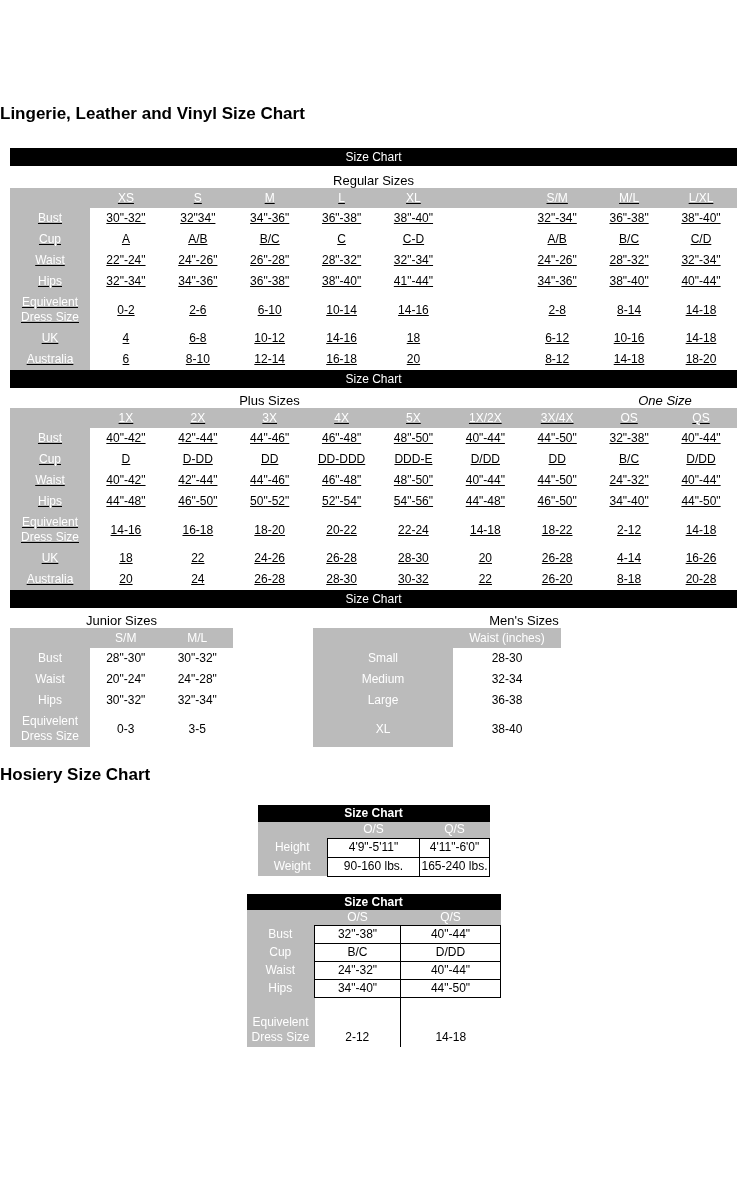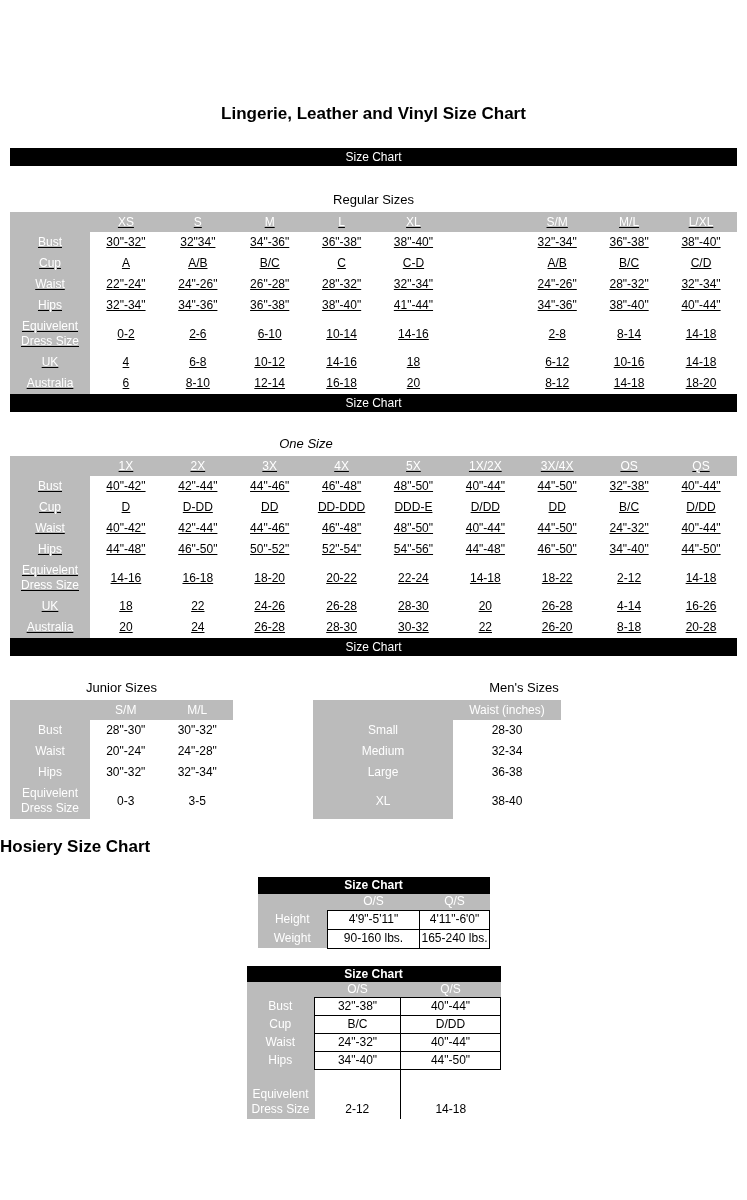--- a/index.html
+++ b/index.html
@@ -1,22 +1,22 @@
 <!DOCTYPE html>
 <html><head>
 <meta charset="utf-8">
 <style>
   html,body{margin:0;padding:0;background:#fff;}
   body{width:747px;height:1200px;font-family:"Liberation Sans",sans-serif;color:#000;overflow:hidden;}
   .page{padding-top:104px;}
-  .main-title{font-size:17px;font-weight:bold;text-align:center;height:20px;line-height:20px;margin:0 0 24px 0;}
+  .main-title{font-size:17px;font-weight:bold;height:20px;line-height:20px;margin:0 0 24px 0;}
   .sub-title{font-size:17px;font-weight:bold;text-align:left;height:20px;line-height:20px;}
   .banner{margin:0 10px;height:18px;line-height:18px;background:#000;color:#fff;font-size:12px;text-align:center;}
   .mini-banner{height:17px;line-height:17px;background:#000;color:#fff;font-size:12px;font-weight:bold;text-align:center;}
-  .section-row{display:flex;padding-left:10px;height:20px;align-items:flex-start;font-size:13px;margin-top:24px;}
+  .section-row{display:flex;padding-left:10px;height:20px;align-items:flex-end;font-size:13px;}
   .section-row div{text-align:center;}
   .w-full{width:727px;}
   .w-lblcol{width:80px;}
   .w-5col{width:359px;}
   .w-2col{width:144px;font-style:italic;}
   .w-junior{width:223px;}
   .w-gap80{width:80px;}
   .w-mens{width:422px;}
   .tbl{border-collapse:collapse;table-layout:fixed;}
   .tbl td{font-size:12px;text-align:center;vertical-align:middle;padding:0;line-height:1.25;overflow:hidden;}
@@ -192,20 +192,21 @@
             <td class="val">14-18</td>
             <td class="val">18-20</td>
           </tr>
         </tbody>
       </table>
     </div>
 
   <div class="banner">Size Chart</div>
   <div class="section-row">
     <div class="w-lblcol"></div>
+    <div class="w-5col">Plus Sizes</div>
     <div class="w-2col"></div>
     <div class="w-2col">One Size</div>
   </div>
   <div class="tblwrap" id="plus-container">
       <table class="tbl" id="t-plus">
         <colgroup>
           <col>
           <col>
           <col>
           <col>

